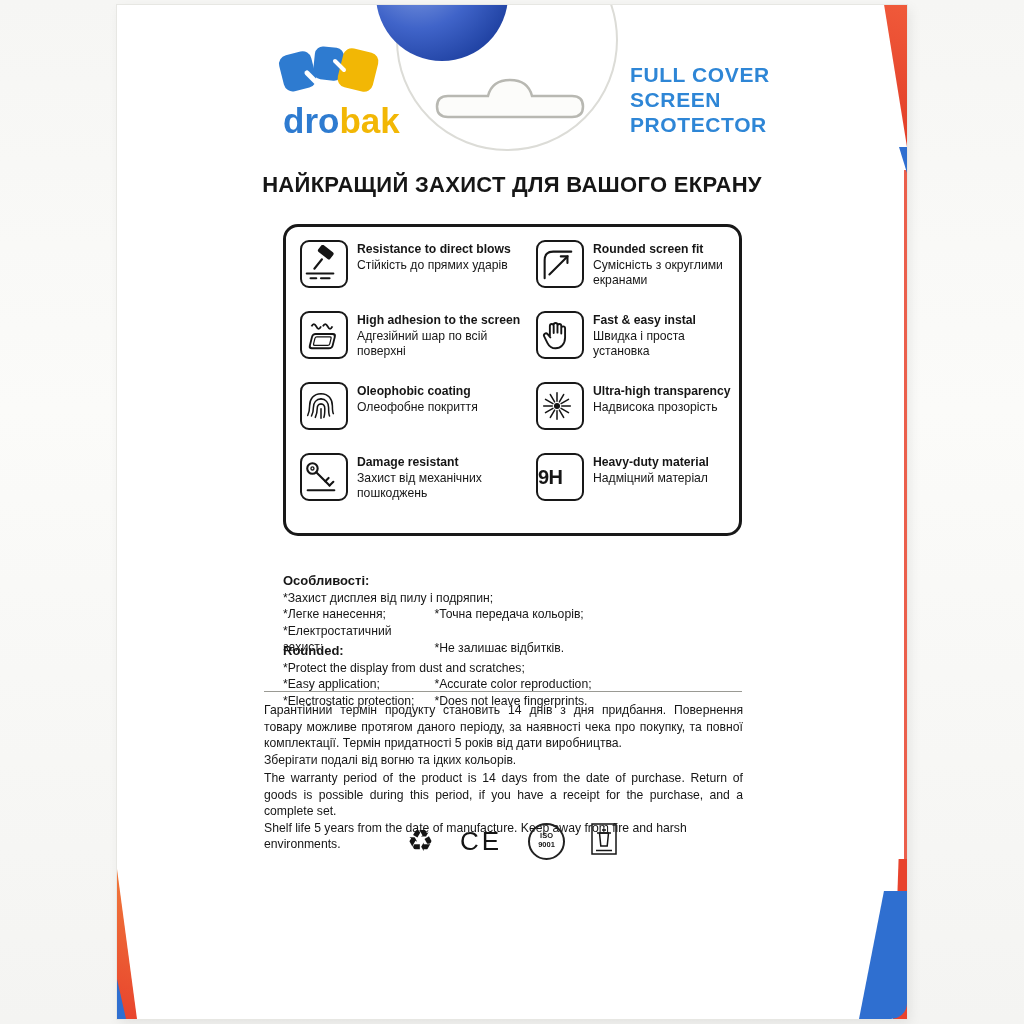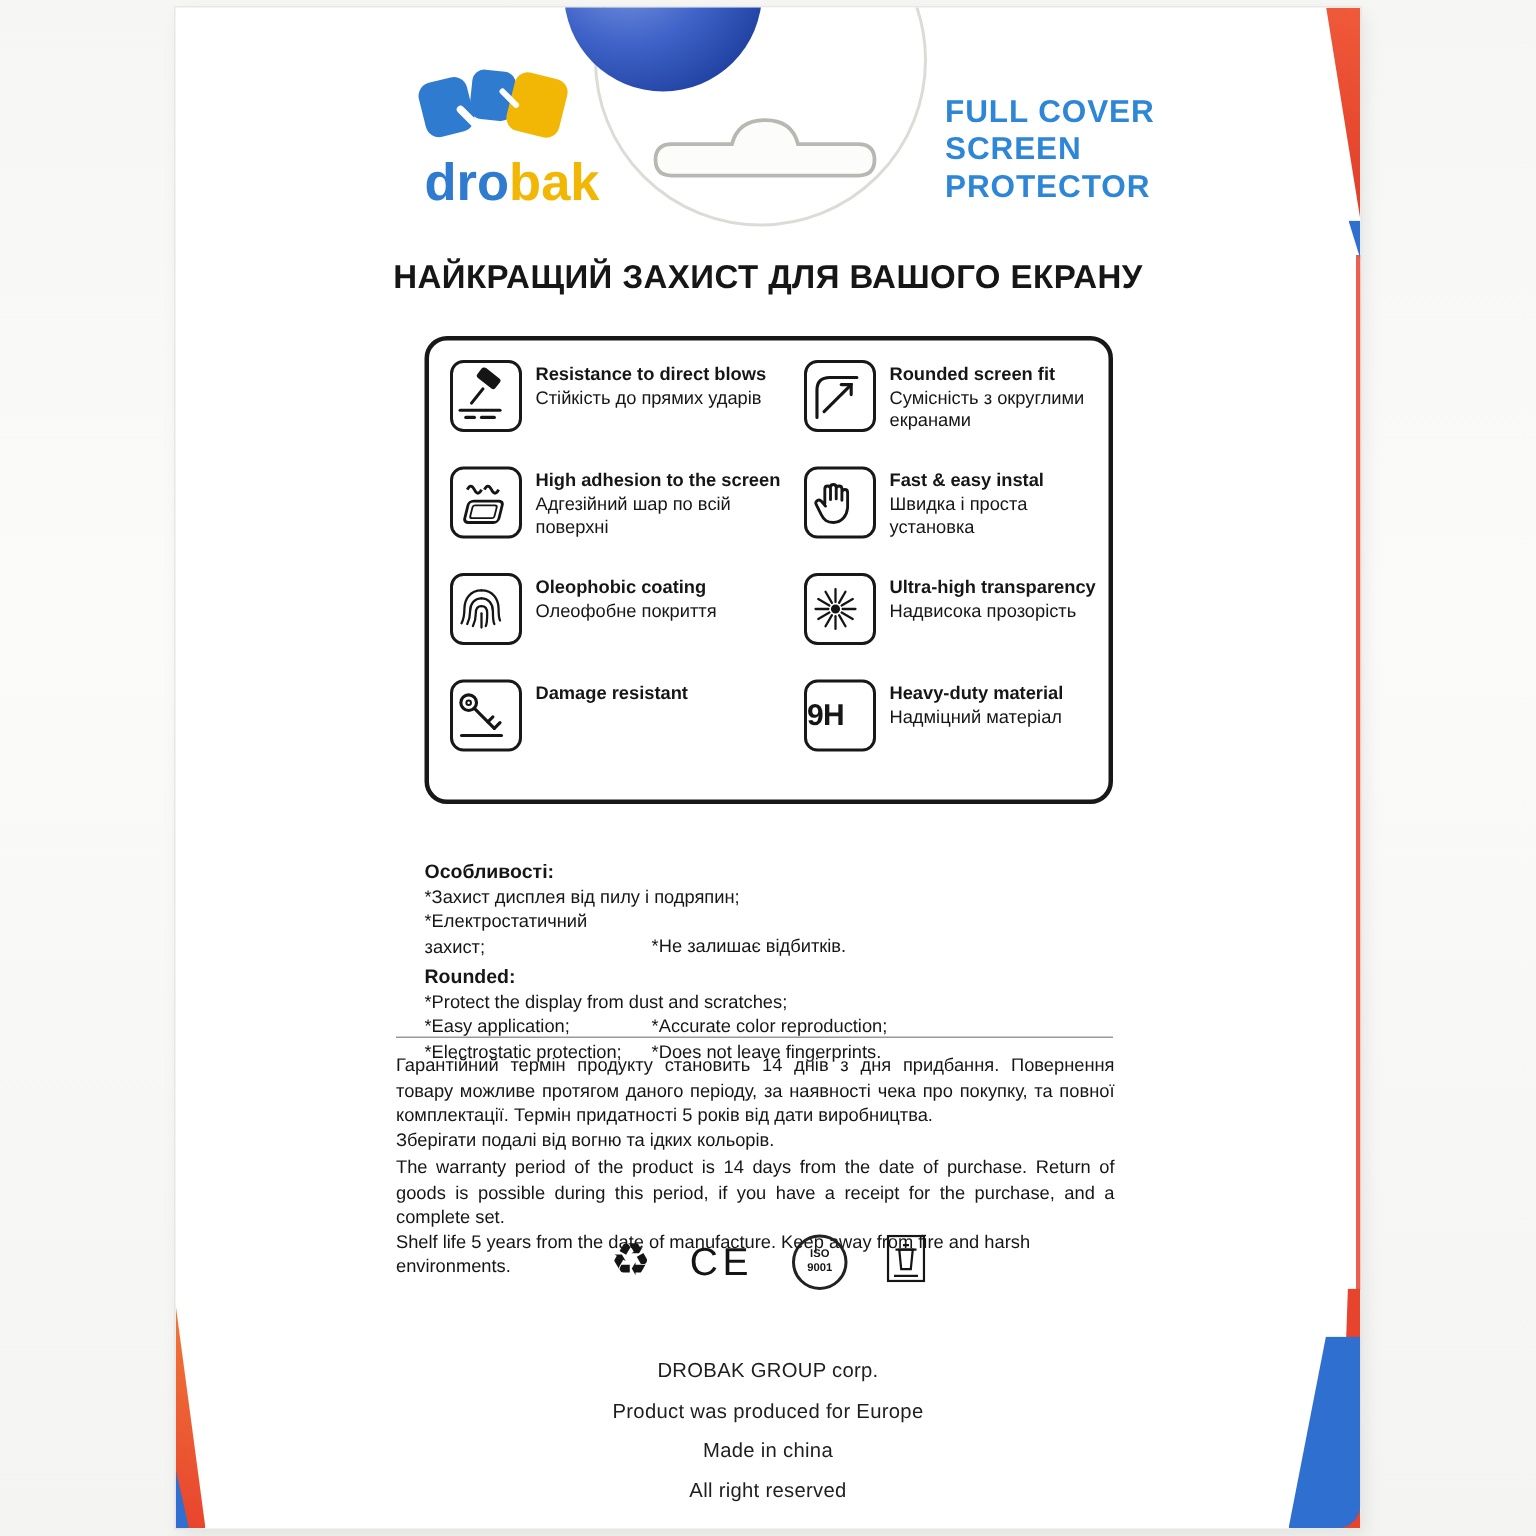--- a/index.html
+++ b/index.html
@@ -243,39 +243,44 @@
             <circle cx="11" cy="11" r="1.6" stroke-width="1.4"></circle>
             <line x1="15" y1="15" x2="29" y2="29"></line>
             <line x1="29" y1="29" x2="33" y2="25"></line>
             <line x1="24.5" y1="24.5" x2="28" y2="21"></line>
             <line x1="6" y1="34" x2="34" y2="34"></line>
           </g>
         </svg>
       </span>
       <span class="ftext">
         <span class="ftitle">Damage resistant</span>
+        <span class="fsub">Захист від механічних пошкоджень</span>
       </span>
     </div>
 
     <div class="fitem">
       <span class="ficon">
         <span class="ninh">9H</span>
       </span>
       <span class="ftext">
         <span class="ftitle">Heavy-duty material</span>
         <span class="fsub">Надміцний матеріал</span>
       </span>
     </div>
 
   </div>
 
 
   <div class="feat-list feat-ua">
     <span class="hdr">Особливості:</span>
     <div>*Захист дисплея від пилу і подряпин;</div>
+    <div>
+      <span class="c1">*Легке нанесення;</span>
+      <span>*Точна передача кольорів;</span>
+    </div>
     <div>
       <span class="c1">*Електростатичний захист;</span>
       <span>*Не залишає відбитків.</span>
     </div>
   </div>
 
   <div class="feat-list feat-en">
     <span class="hdr">Rounded:</span>
     <div>*Protect the display from dust and scratches;</div>
     <div>
@@ -310,26 +315,20 @@
           <rect x="1" y="1" width="24" height="30"></rect>
           <path d="M8.5 10 h9 l-1.3 13 h-6.4 z"></path>
           <line x1="6" y1="10" x2="20" y2="10"></line>
           <line x1="11" y1="7" x2="15" y2="7"></line>
           <line x1="5" y1="27.5" x2="21" y2="27.5"></line>
         </g>
       </svg>
     </span>
   </div>
 
-  <div class="footer">
-    <div>DROBAK GROUP corp.</div>
-    <div>Product was produced for Europe</div>
-    <div>Made in china</div>
-    <div>All right reserved</div>
-  </div>
 
   <div class="deco deco-right-line"></div>
   <div class="deco deco-tr"></div>
   <div class="deco deco-tr-blue"></div>
   <div class="deco deco-br-red"></div>
   <div class="deco deco-br-blue"></div>
   <div class="deco deco-bl-orange"></div>
   <div class="deco deco-bl-blue"></div>
 
 </div>

